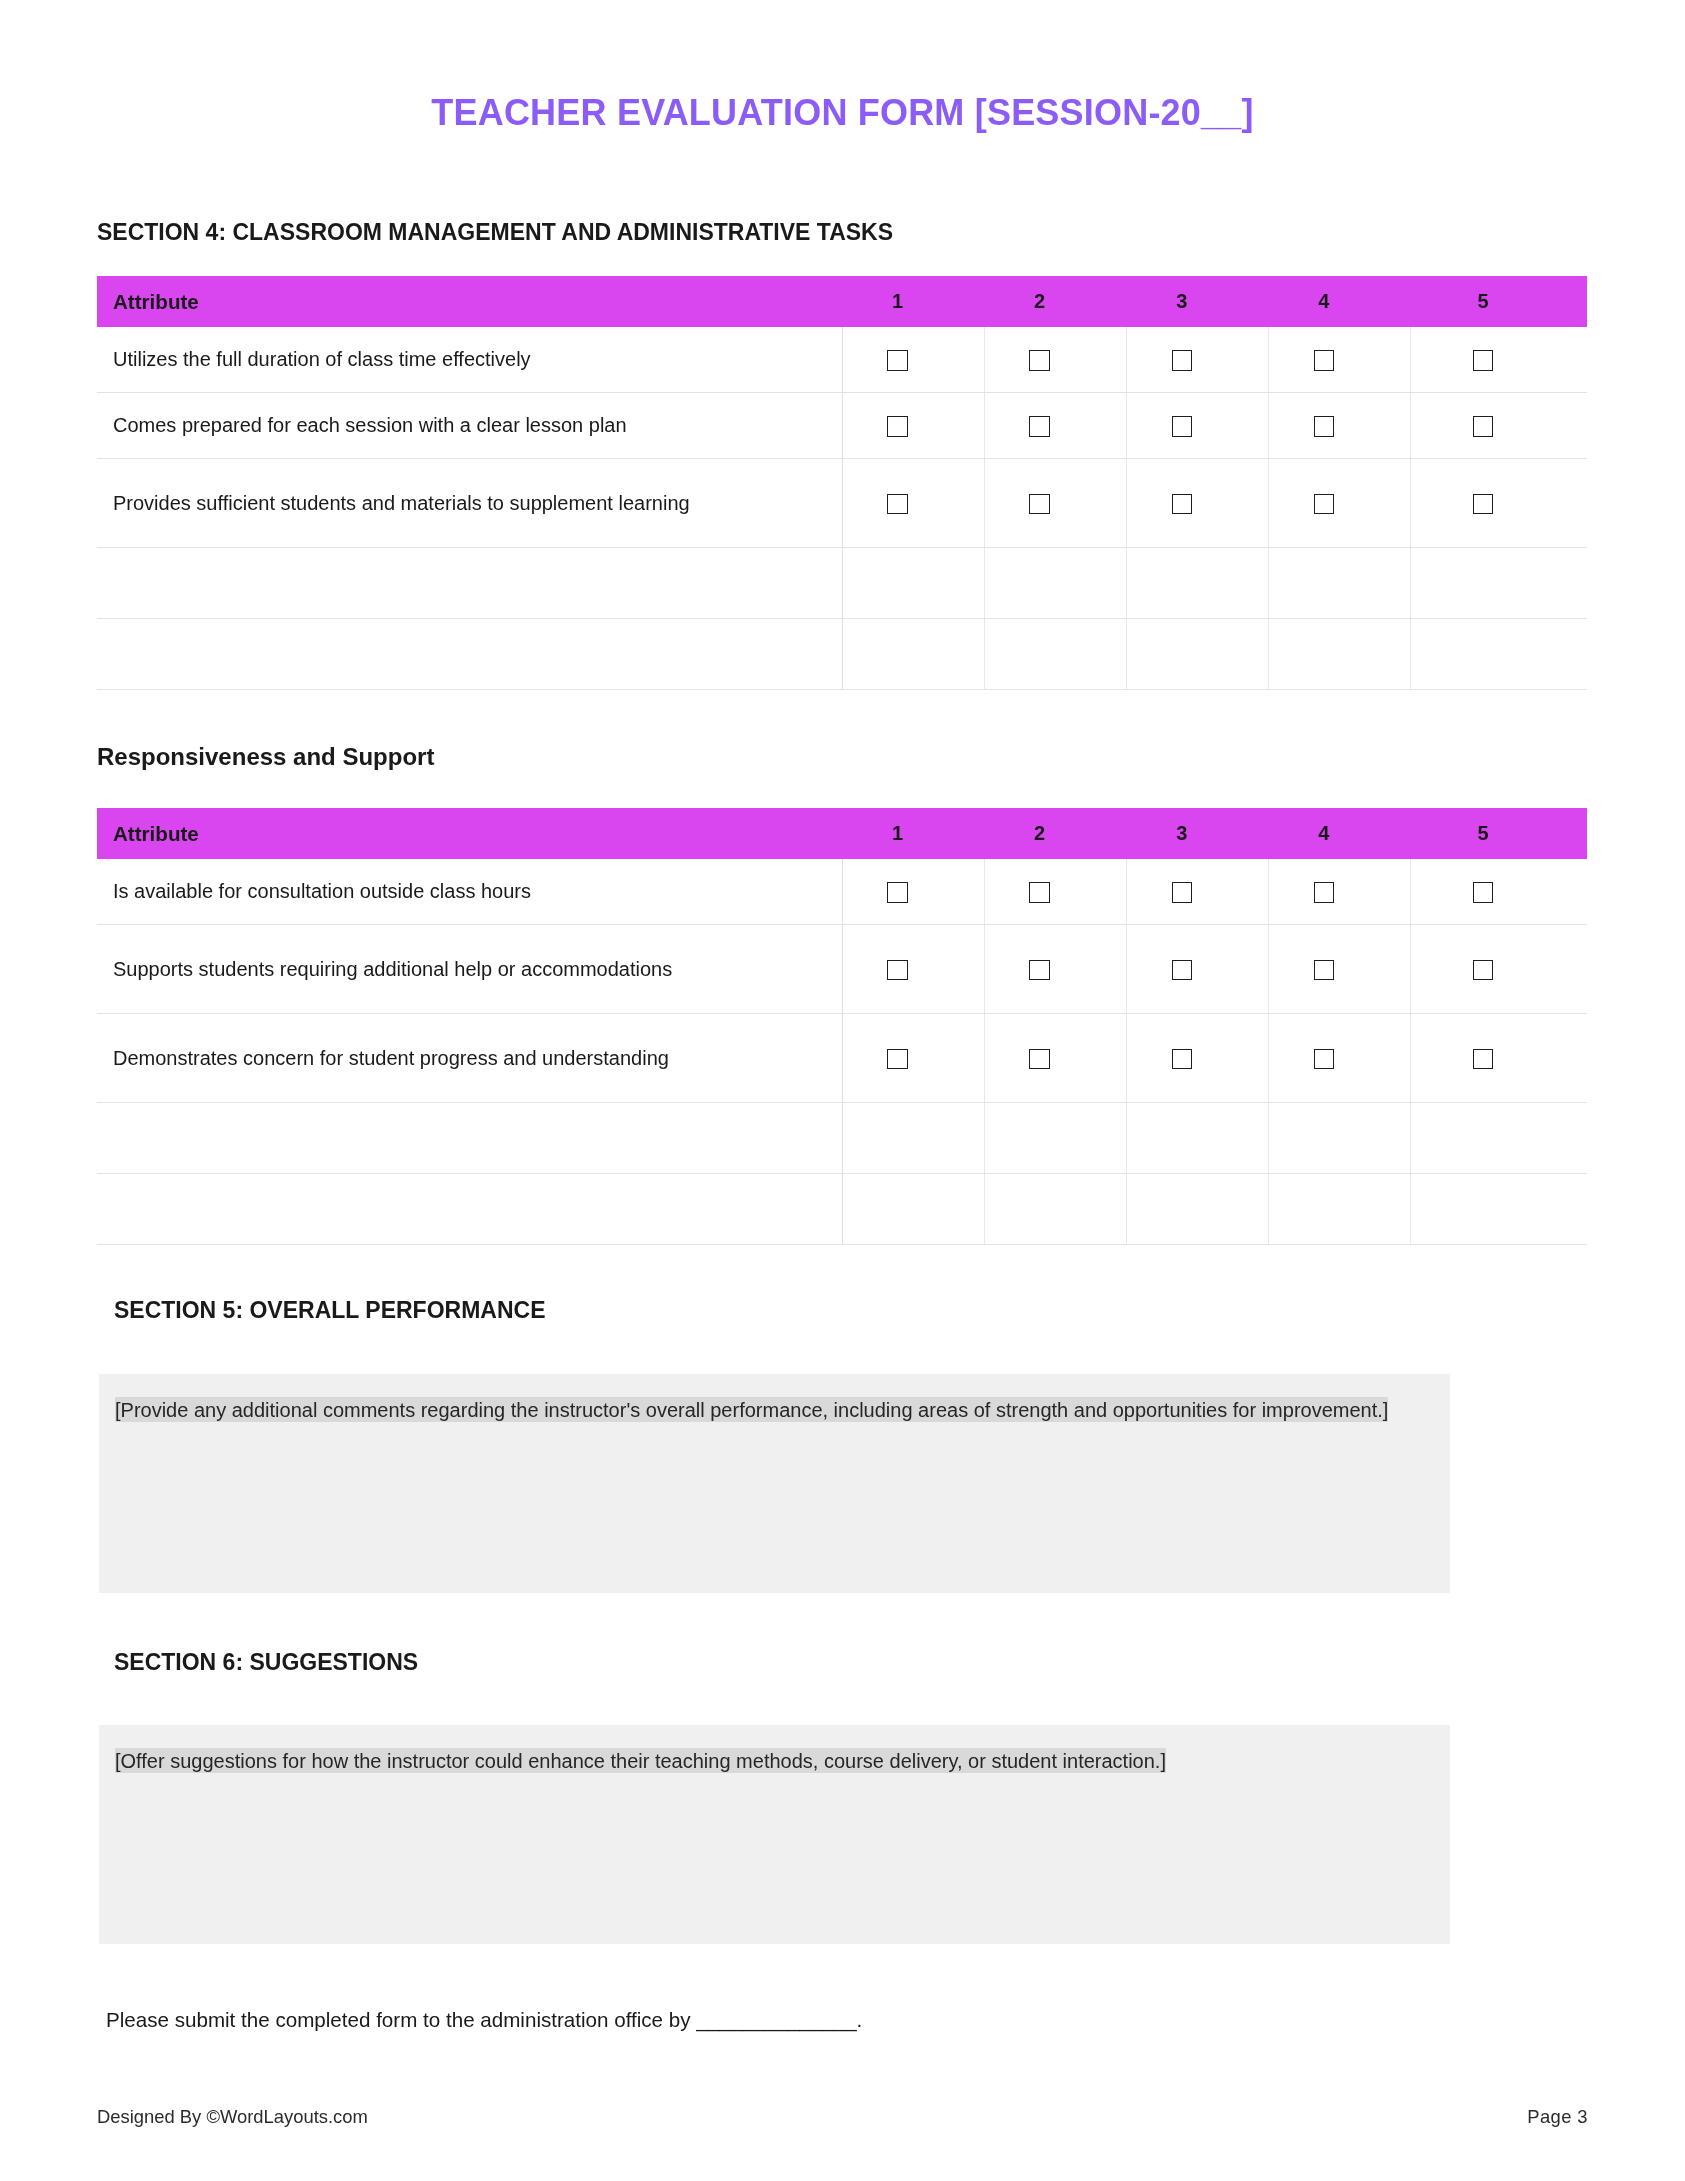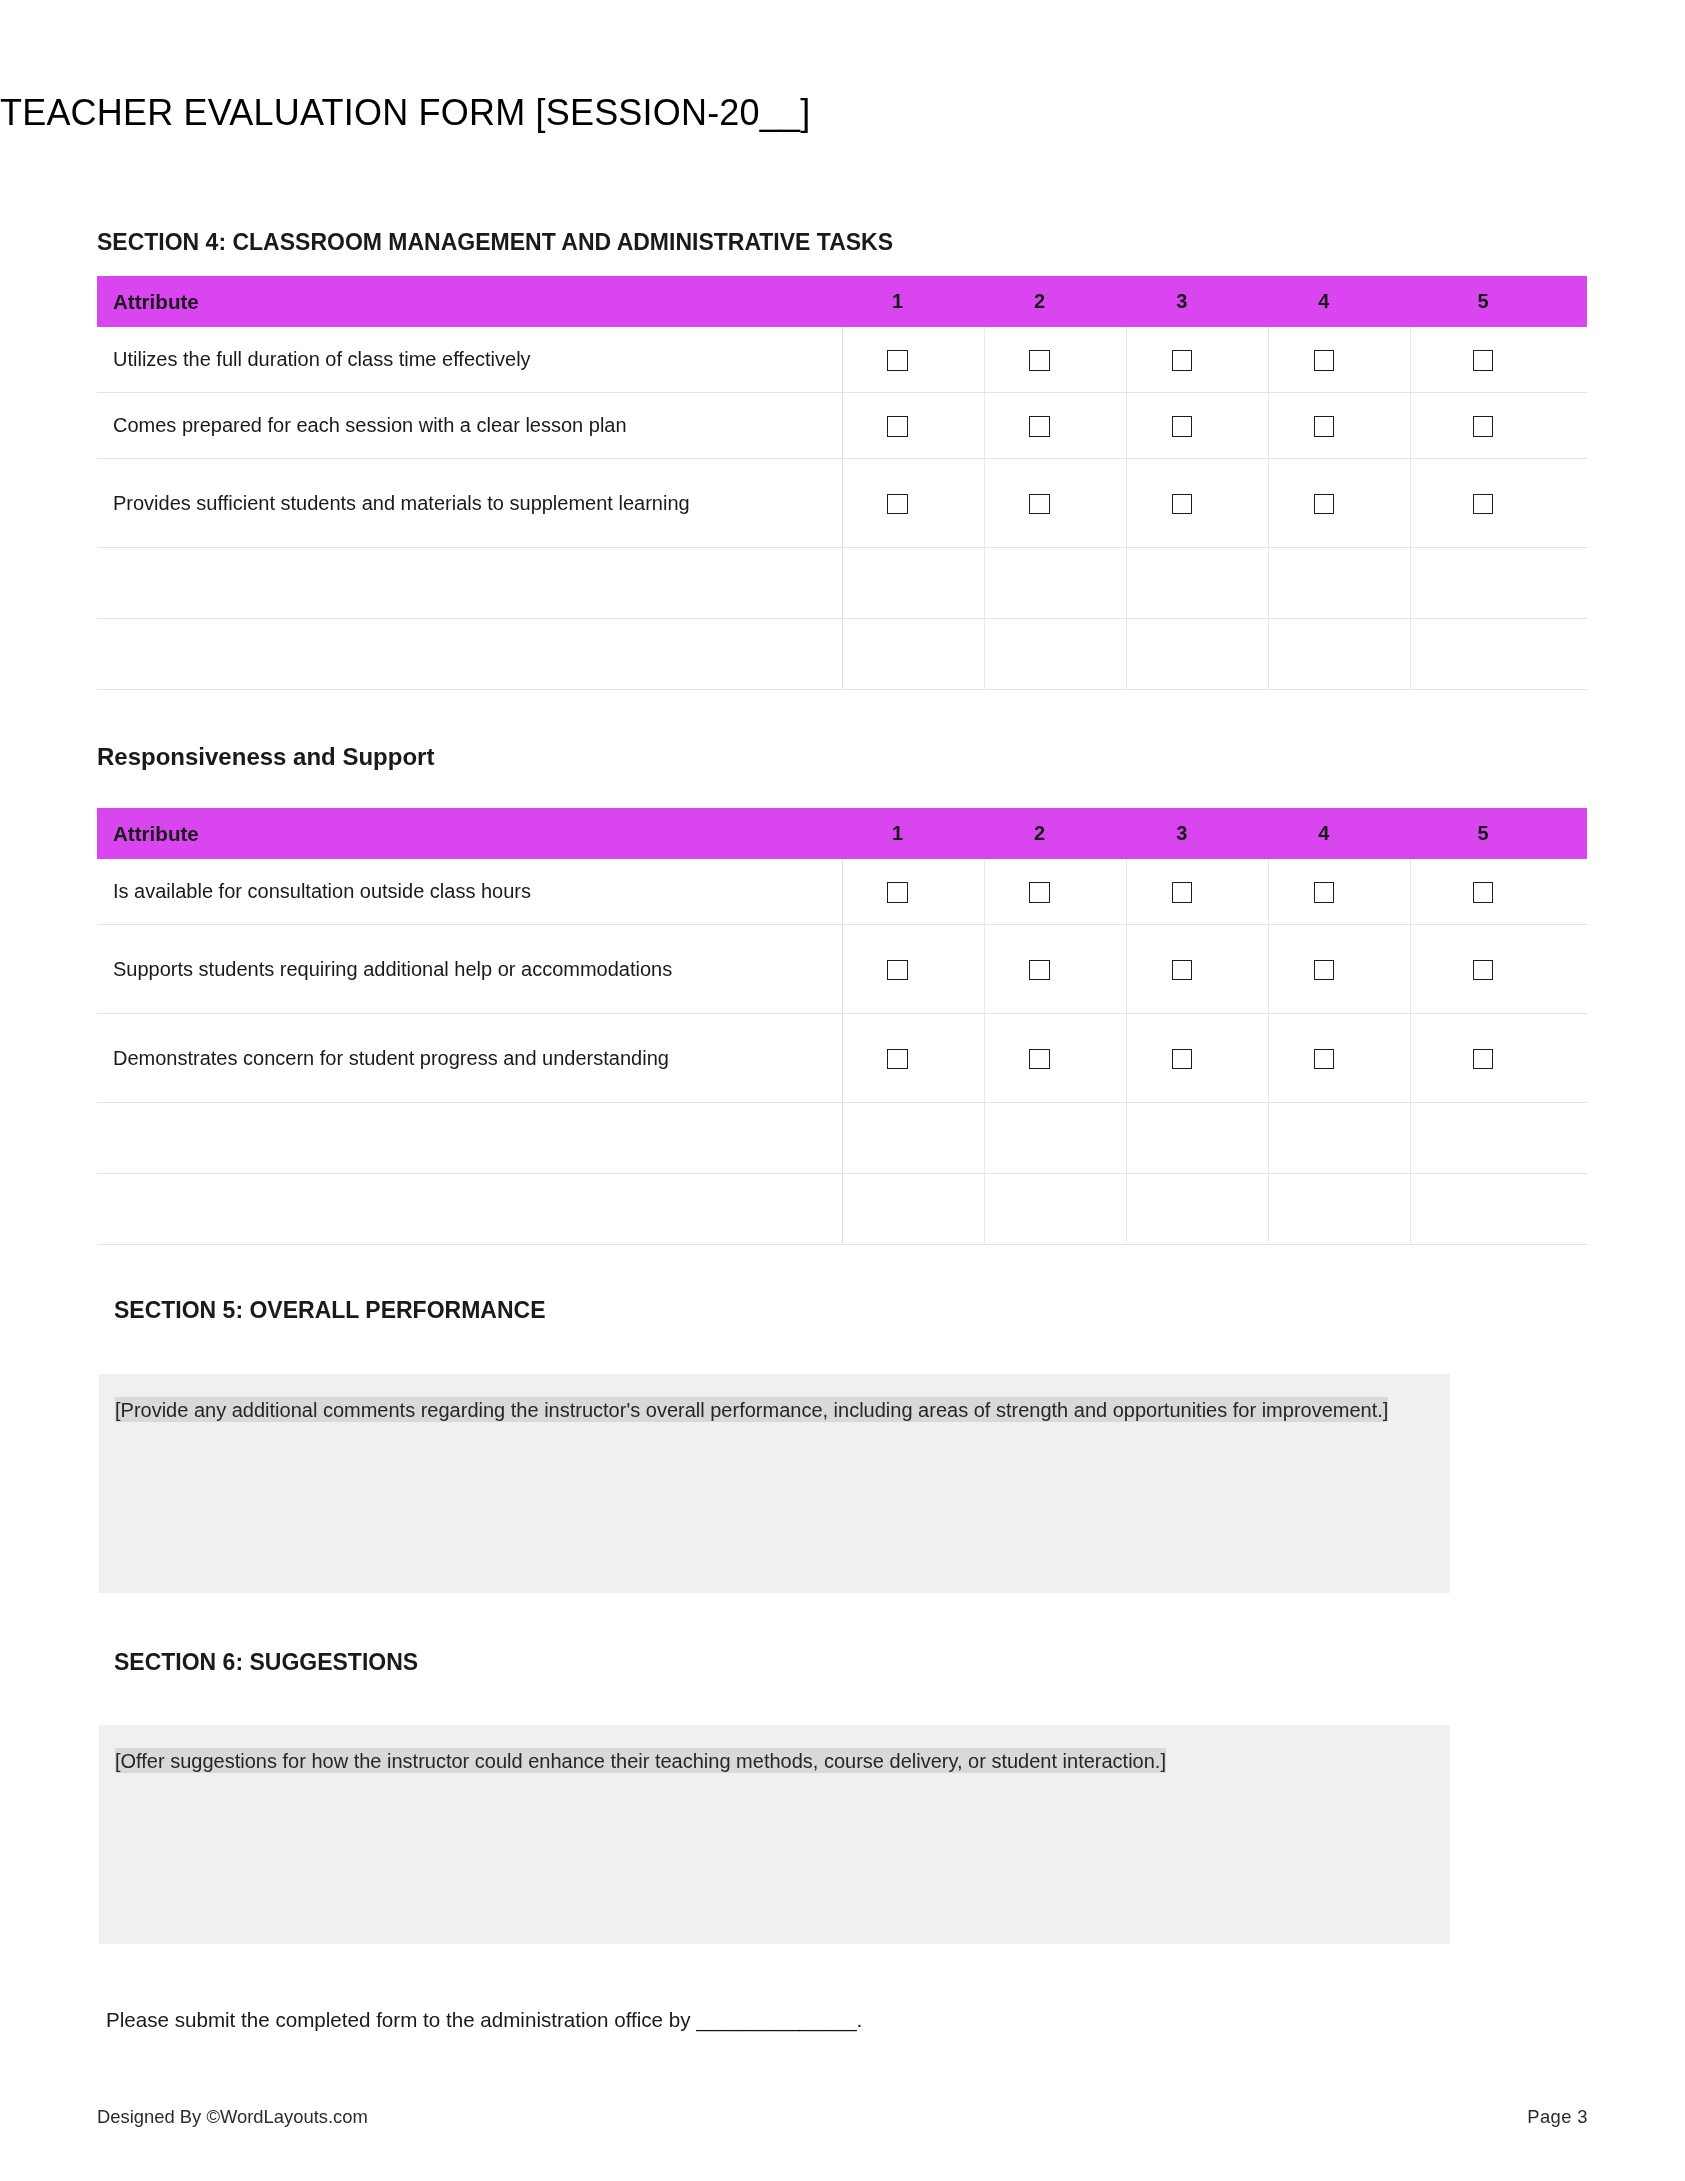--- a/index.html
+++ b/index.html
@@ -17,40 +17,41 @@
   }
 
   .page {
     position: absolute;
     inset: 0;
     padding: 0;
   }
 
   
   .doc-title {
+    text-align: center;
     font-size: 36px;
-    font-weight: normal;
+    font-weight: bold;
     letter-spacing: 0.2px;
-    color: #000000;
+    color: #8b5cf6;
     margin: 0;
     padding-top: 93px;
     line-height: 1.1;
   }
 
   
   .section-heading {
     font-size: 23px;
     font-weight: bold;
     color: #1a1a1a;
     margin: 0;
   }
   .h-sec4 {
     position: absolute;
     left: 97px;
-    top: 229px;
+    top: 219px;
   }
   .h-sub-resp {
     position: absolute;
     left: 97px;
     top: 743px;
     font-size: 24px;
     font-weight: bold;
     text-align: center;
   }
   .h-sec5 {

